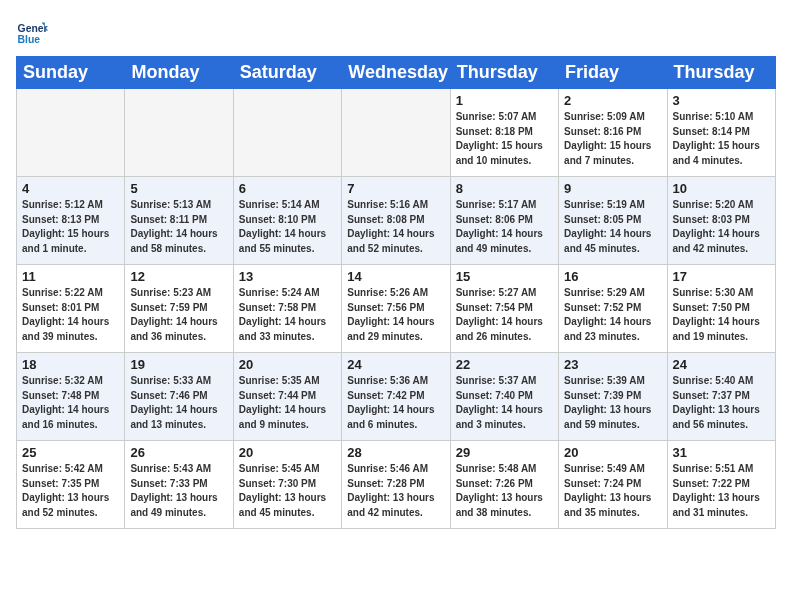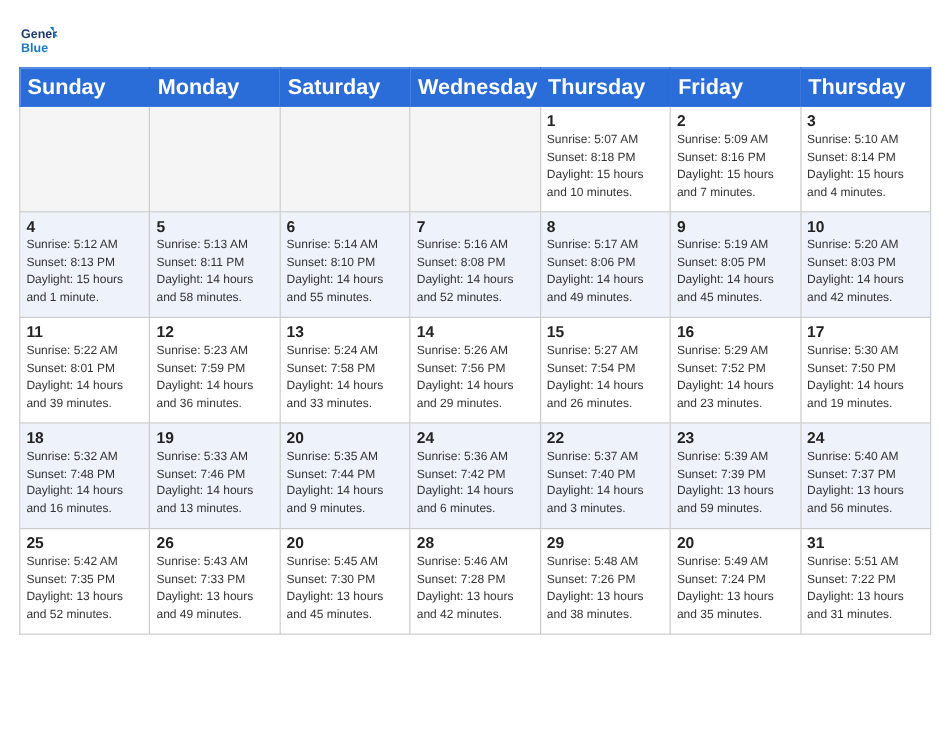--- a/index.html
+++ b/index.html
@@ -75,20 +75,21 @@
     .day-num {
       font-size: 13px;
       font-weight: bold;
       color: #222;
       margin-bottom: 2px;
     }
     .day-info {
       font-size: 10px;
       color: #333;
       line-height: 1.45;
+      font-weight: bold;
     }
     tr.alt-bg td {
       background: #eef2fb;
     }
   </style>
 </head>
 <body>
 
 <div class="header">
   <div class="logo">

